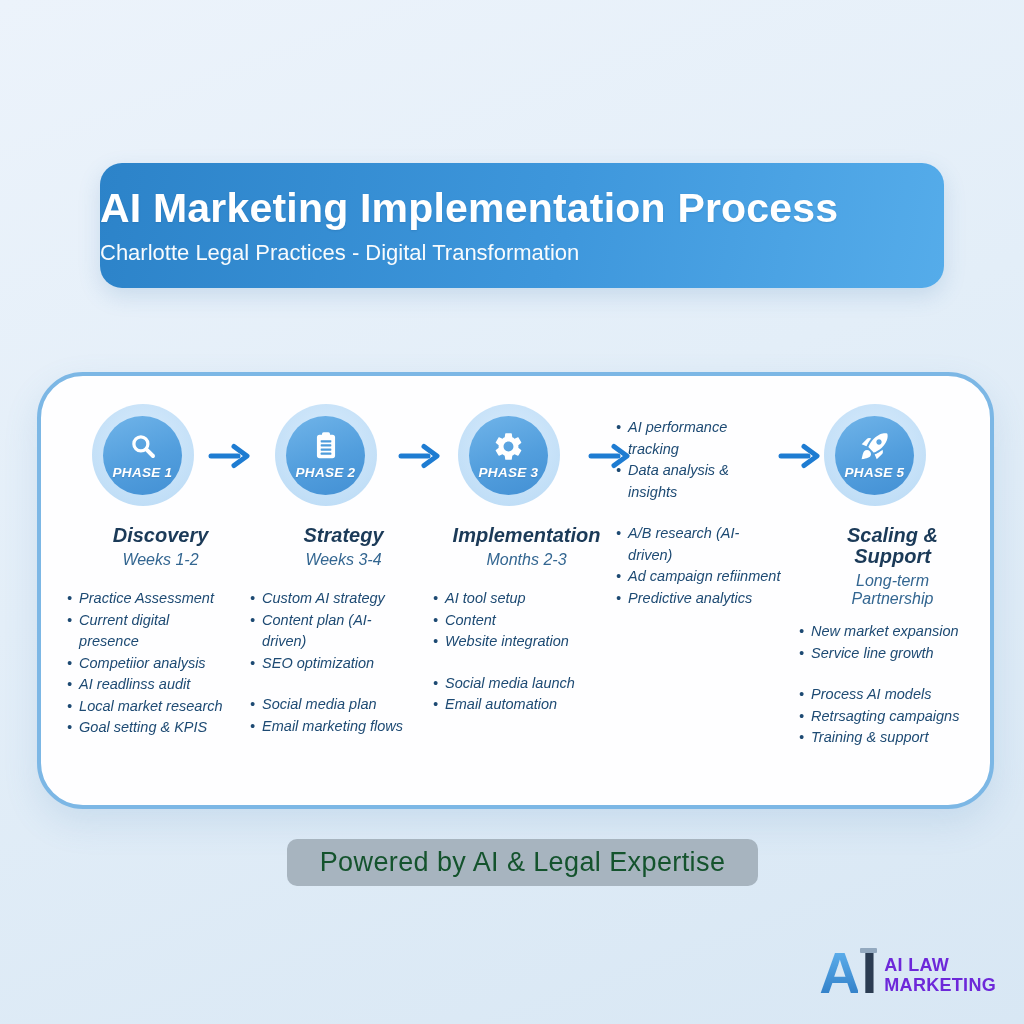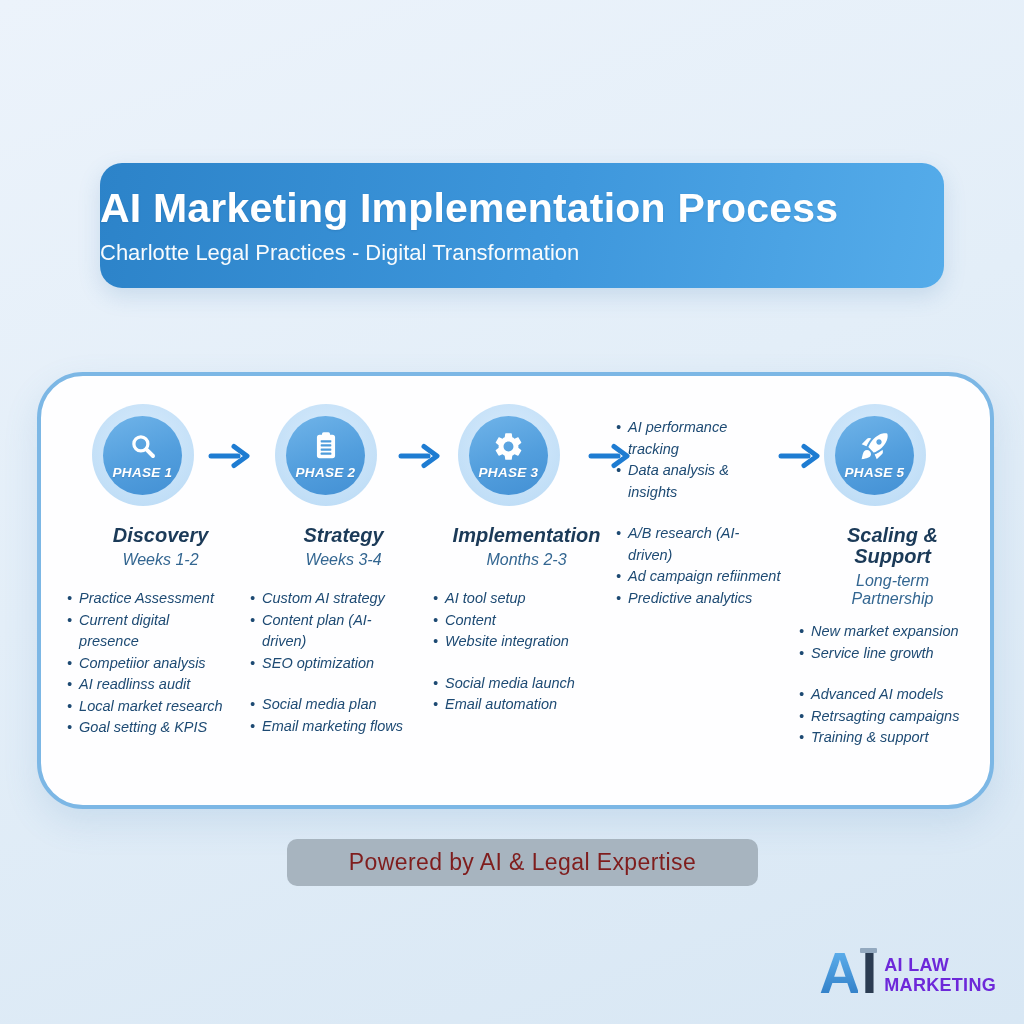--- a/index.html
+++ b/index.html
@@ -58,21 +58,21 @@
   .bullet-item { display:flex; gap:7px; font-size:14.5px; color:#1D4A73; line-height:21.5px; }
   .dot { flex:0 0 auto; }
 
   .arrow { position:absolute; top:66px; width:44px; height:28px; }
 
   
   .pill {
     position:absolute; left:287px; top:839px; width:471px; height:47px;
     background:#A7B4BF; border-radius:10px;
     display:grid; place-items:center;
-    color:#7f1d1d; font-size:23px; font-weight:500; letter-spacing:.4px;
+    color:#14532d; font-size:27px; font-weight:500; letter-spacing:.4px;
   }
 
   
   .logo { position:absolute; top:947px; right:28px; display:flex; align-items:flex-start; gap:9px; }
   .logo-mark { display:flex; align-items:flex-end; font-weight:800; font-size:57px; line-height:52px; letter-spacing:-2px; }
   .mark-a {
     background:linear-gradient(180deg,#61B2EE 0%,#2E7CC5 100%);
     -webkit-background-clip:text; background-clip:text;
     -webkit-text-fill-color:transparent; color:#3E97DE;
   }
@@ -280,21 +280,21 @@
                 <span>New market expansion</span>
               </div>
               <div class="bullet-item">
                 <span class="dot">•</span>
                 <span>Service line growth</span>
               </div>
             </div>
             <div class="bullet-group">
               <div class="bullet-item">
                 <span class="dot">•</span>
-                <span>Advanced AI models</span>
+                <span>Process AI models</span>
               </div>
               <div class="bullet-item">
                 <span class="dot">•</span>
                 <span>Retrsagting campaigns</span>
               </div>
               <div class="bullet-item">
                 <span class="dot">•</span>
                 <span>Training &amp; support</span>
               </div>
             </div>

